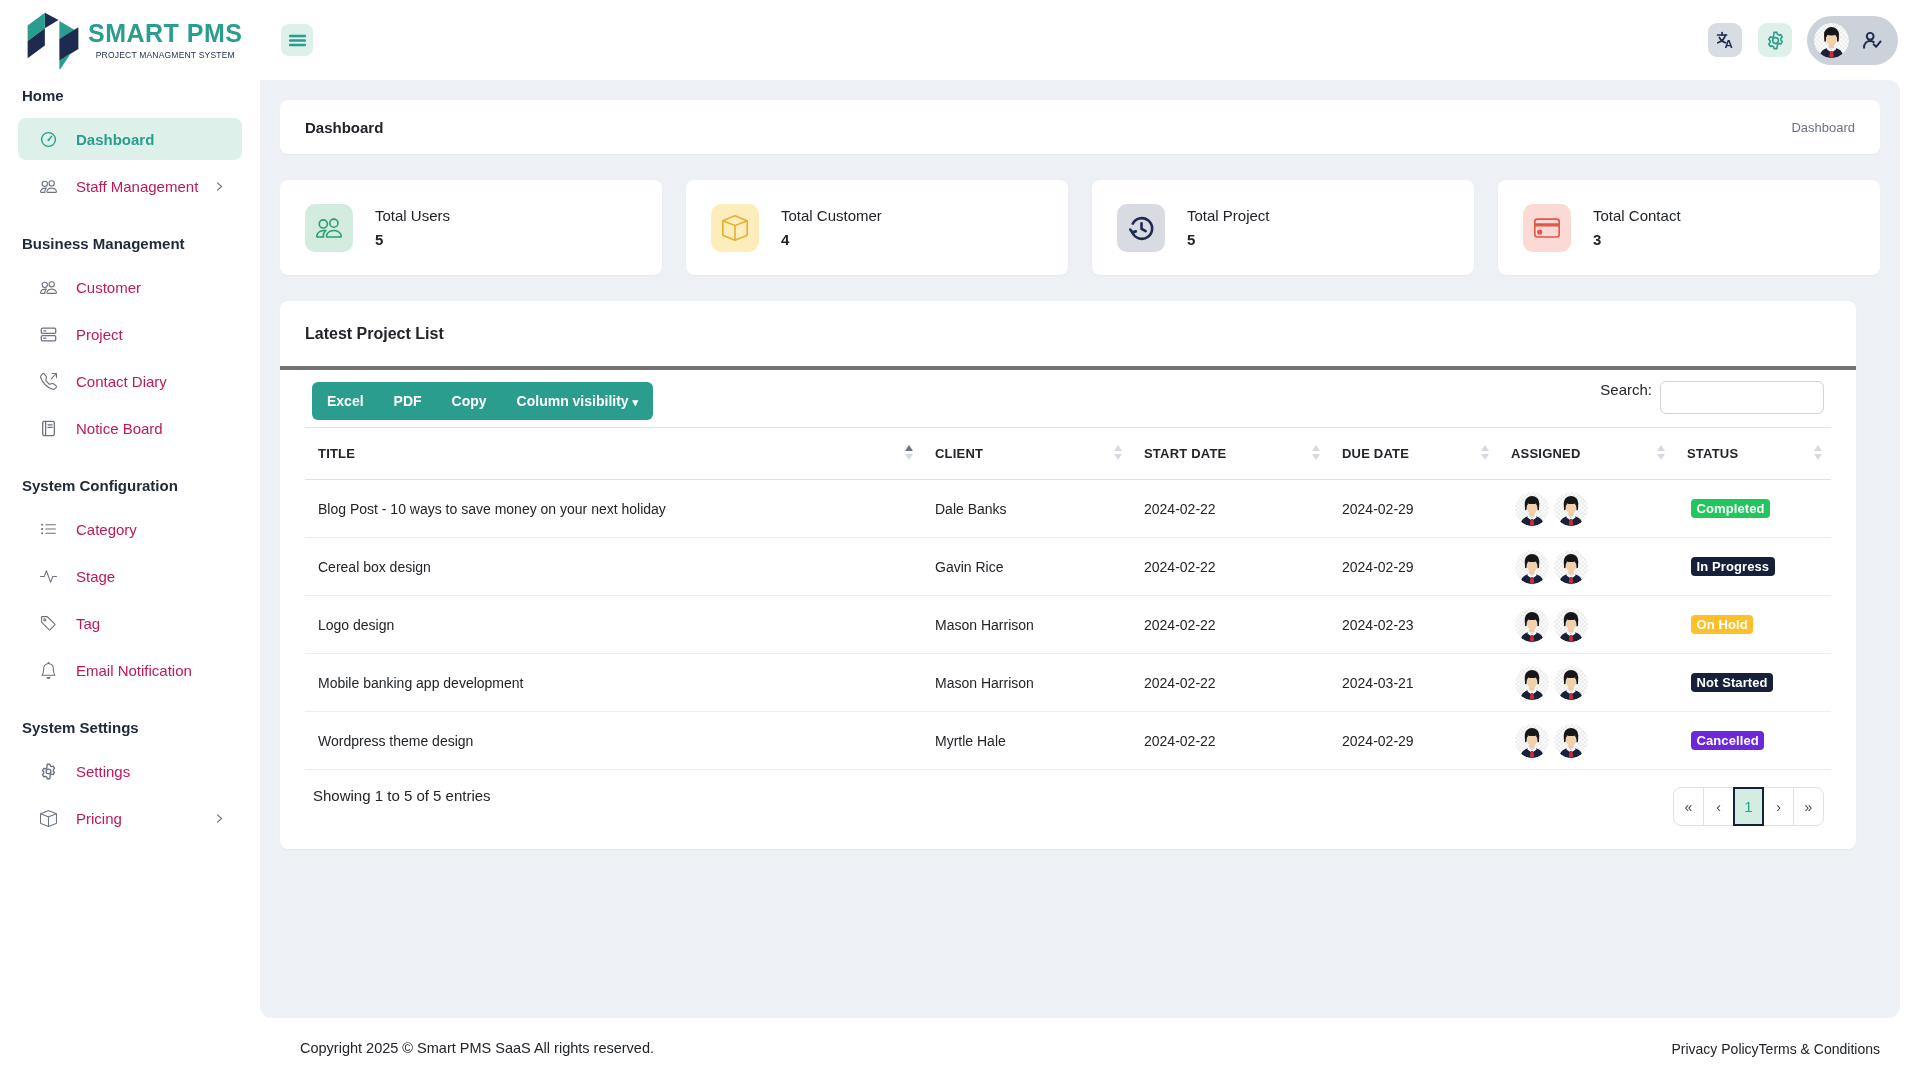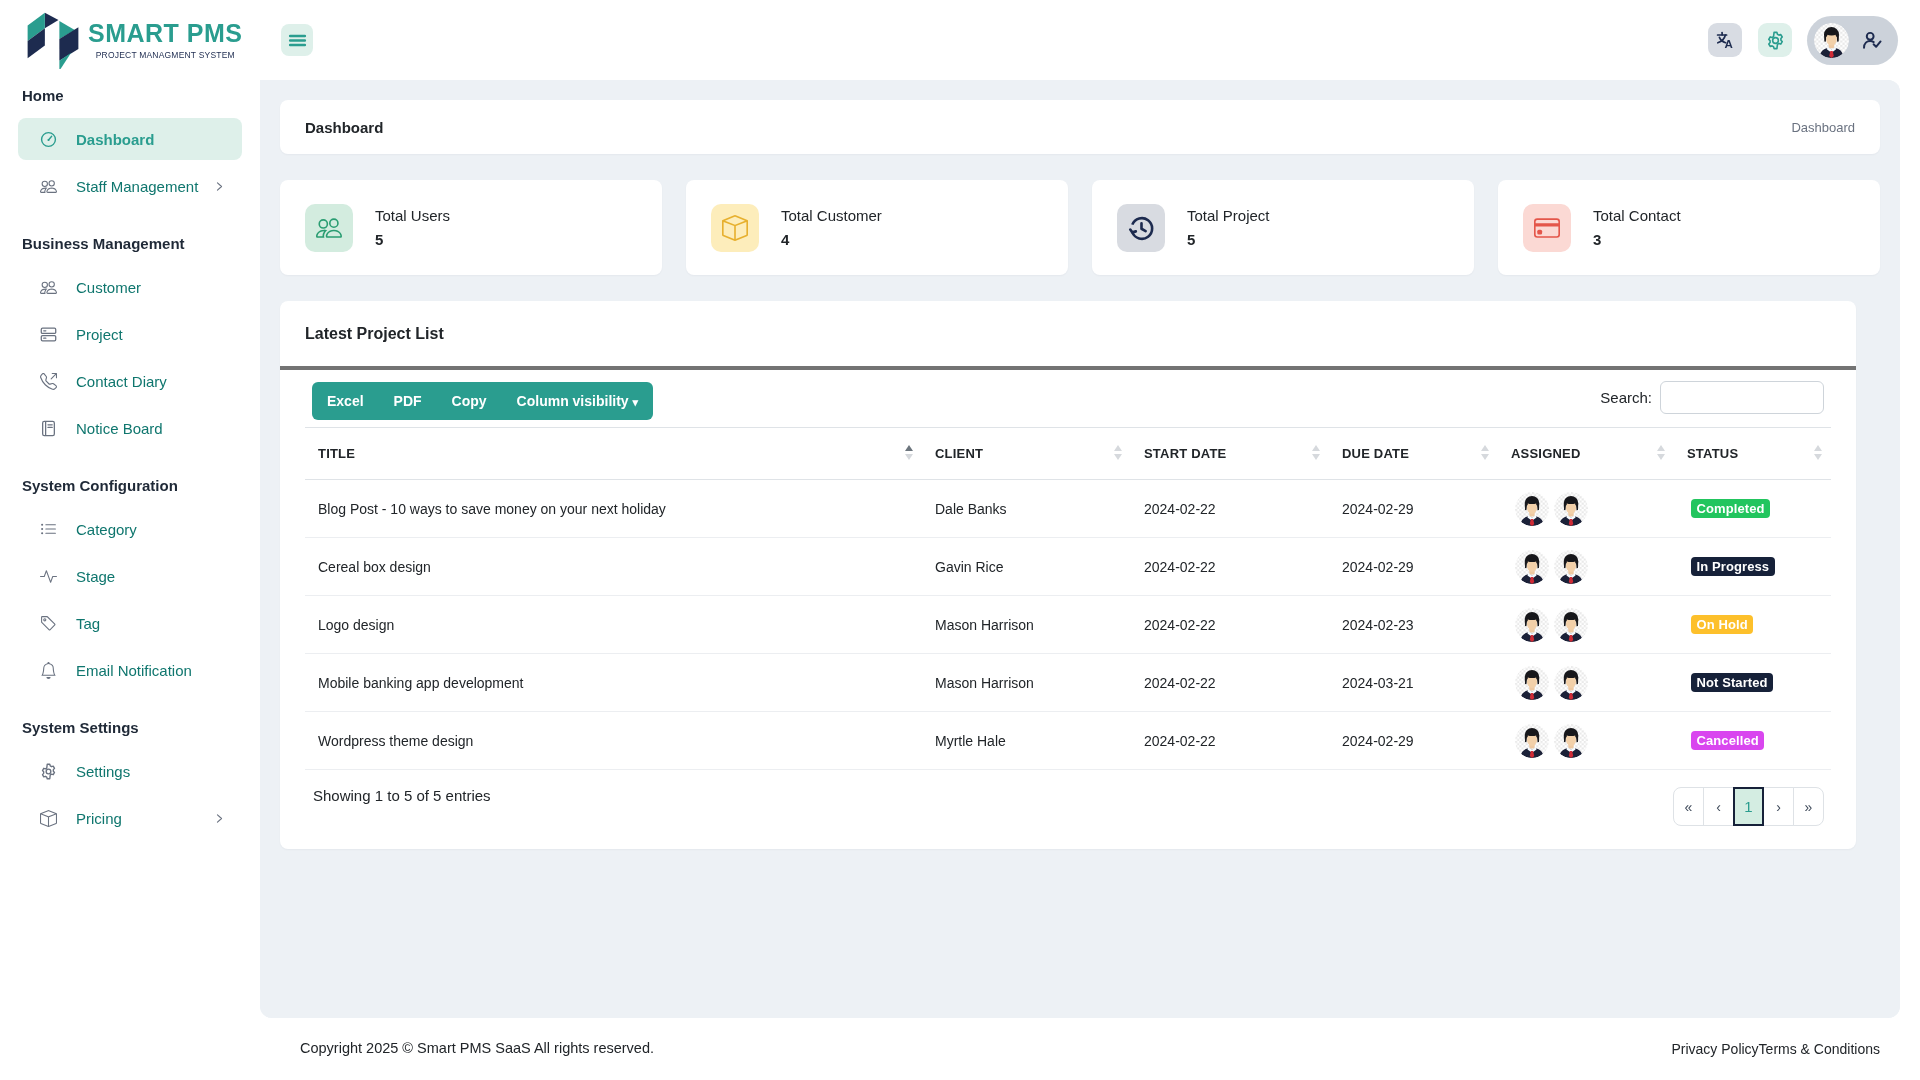--- a/index.html
+++ b/index.html
@@ -13,21 +13,21 @@
   background:#edf1f5; border-radius:0 12px 12px 12px; }
 #footer { position:absolute; left:260px; top:1018px; right:0; height:62px; background:#fff; }
 
 
 .logo-wrap { display:flex; align-items:center; padding:0 0 0 23px; height:76px; margin-top:2px; }
 .logo-text { margin-left:5px; white-space:nowrap; }
 .logo-title { font-size:25px; font-weight:bold; color:#2a9d8f; letter-spacing:0.5px; line-height:1; }
 .logo-sub { font-size:8.5px; color:#1d2b4f; letter-spacing:0.2px; margin-top:4px; text-align:center; white-space:nowrap; }
 .side-head { font-size:15px; font-weight:bold; color:#1f2937; padding:0 22px; margin:29px 0 14px; line-height:16px; }
 .side-item { display:flex; align-items:center; height:42px; margin:0 18px 5px; padding:0 14px 0 22px;
-  border-radius:8px; color:#0f766e; font-size:15px; white-space:nowrap; }
+  border-radius:8px; color:#be185d; font-size:15px; white-space:nowrap; }
 .side-item svg { width:17px; height:17px; margin-right:19px; flex:0 0 auto; }
 .side-item.active { background:#def0ea; color:#2a9d8f; font-weight:bold; }
 .side-item .chev { margin-left:auto; margin-right:2px; width:13px; height:13px; }
 
 
 .hamb { position:absolute; left:21px; top:24px; width:32px; height:32px; background:#def0ea;
   border-radius:8px; display:flex; align-items:center; justify-content:center; }
 .tbtn { position:absolute; top:23px; width:34px; height:34px; border-radius:9px;
   display:flex; align-items:center; justify-content:center; }
 .tbtn.grey { background:#d8dce3; }
@@ -46,37 +46,37 @@
 .stat .tx { margin-left:22px; padding-top:3px; }
 .stat .t1 { font-size:15px; color:#212529; }
 .stat .t2 { font-size:15px; font-weight:bold; margin-top:7px; }
 
 #tablecard { position:absolute; left:20px; top:221px; width:1576px; height:548px; }
 #tc-head { height:69px; border-bottom:4px solid #737373; display:flex; align-items:center; padding:0 25px; }
 #tc-head .t { font-size:16px; font-weight:bold; }
 .btngroup { position:absolute; left:32px; top:81px; height:38px; display:flex;
   background:#2a9d8f; border-radius:6px; align-items:center; }
 .btngroup .b { color:#fff; font-size:14px; font-weight:bold; padding:0 15px; }
-.search-wrap { position:absolute; right:32px; top:80px; display:flex; align-items:center; }
+.search-wrap { position:absolute; right:32px; top:80px; display:flex; }
 .search-wrap label { font-size:15px; margin-right:8px; }
 .search-wrap input { width:164px; height:33px; border:1px solid #ced4da; border-radius:6px; outline:none;
   font-size:14px; padding:0 8px; font-family:"Liberation Sans",sans-serif;}
 
 table { border-collapse:collapse; position:absolute; left:25px; top:126px; width:1526px; }
 th { font-size:13px; font-weight:bold; text-align:left; height:52px; position:relative;
   border-top:1px solid #dfe3e7; border-bottom:1px solid #dfe3e7; padding:0 26px 0 13px; letter-spacing:.2px;}
 td { font-size:14px; height:58px; border-bottom:1px solid #eceef1; padding:0 0 0 13px; }
 .sort { position:absolute; right:9px; top:50%; margin-top:-9px; width:8px; height:18px; }
 .sort i { display:block; width:0; height:0; border-left:4px solid transparent; border-right:4px solid transparent; }
 .sort .up { border-bottom:6px solid #d6d9dd; margin-bottom:3px; }
 .sort .dn { border-top:6px solid #d6d9dd; }
 .sort .on { border-bottom-color:#6c757d; }
 .badge { display:inline-block; font-size:13px; font-weight:bold; color:#fff; padding:3px 5.5px 2.5px; border-radius:4px; line-height:1.0; letter-spacing:.1px; }
 .b-green { background:#22c55e; } .b-navy { background:#162139; }
-.b-amber { background:#fdc02b; } .b-red { background:#d946ef; }
+.b-amber { background:#fdc02b; } .b-red { background:#6d28d9; }
 .avas { display:flex; } .avas svg { border-radius:50%; }
 .avas svg + svg { margin-left:5px; }
 
 #showing { position:absolute; left:33px; top:486px; font-size:15px; }
 .pager { position:absolute; right:32px; top:486px; display:flex; }
 .pager .p { width:31px; height:39px; border:1px solid #dee2e6; margin-left:-1px; background:#fff;
   display:flex; align-items:center; justify-content:center; font-size:14px; color:#3f4a5a; }
 .pager .p:first-child { border-radius:8px 0 0 8px; margin-left:0; }
 .pager .p:last-child { border-radius:0 8px 8px 0; }
 .pager .act { background:#d4ede2; border:2px solid #162139; color:#2a9d8f; font-size:15px; z-index:2; }

